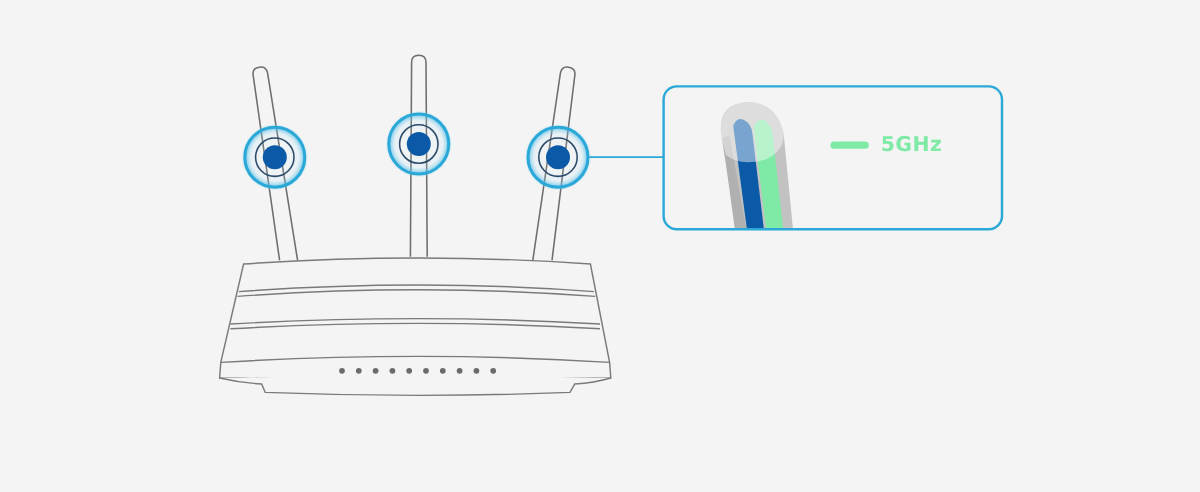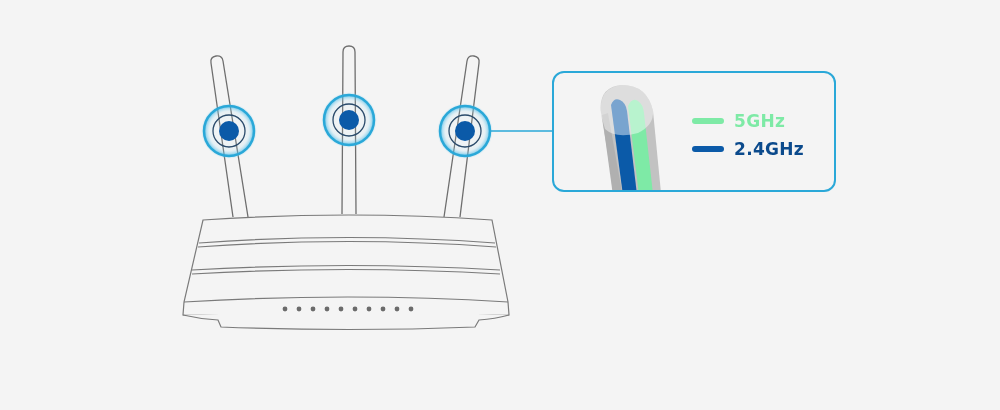--- a/index.html
+++ b/index.html
@@ -101,18 +101,14 @@
         <path d="M 54 40 L 70 130 L 60 130 L 48 42 Z" fill="#b0b0b0"></path>
         <path d="M 57 32 Q 60 24 66 27 Q 72 30 73 38 L 84 130 L 70 130 Z" fill="#0b5aa8"></path>
         <path d="M 74 33 Q 78 24 84 28 Q 89 31 90 40 L 100 130 L 86 130 Z" fill="#7eeaa6"></path>
         <path d="M 47 42 Q 44 14 68 12 Q 93 12 99 38 Q 100 52 84 60 Q 62 66 51 56 Z" fill="#ffffff" opacity="0.45"></path>
       </g>
     </svg>
     <div class="legend-row" style="top:38px;">
       <span class="legend-swatch" style="background:#7eeaa6;"></span>
       <span class="legend-label" style="color:#7eeaa6;">5GHz</span>
     </div>
-    <div class="legend-row" style="top:66px;">
-      <span class="legend-swatch" style="background:#0b5aa8;"></span>
-      <span class="legend-label" style="color:#0b4a8c;">2.4GHz</span>
-    </div>
   </div>
 </div>
 
 </body></html>

